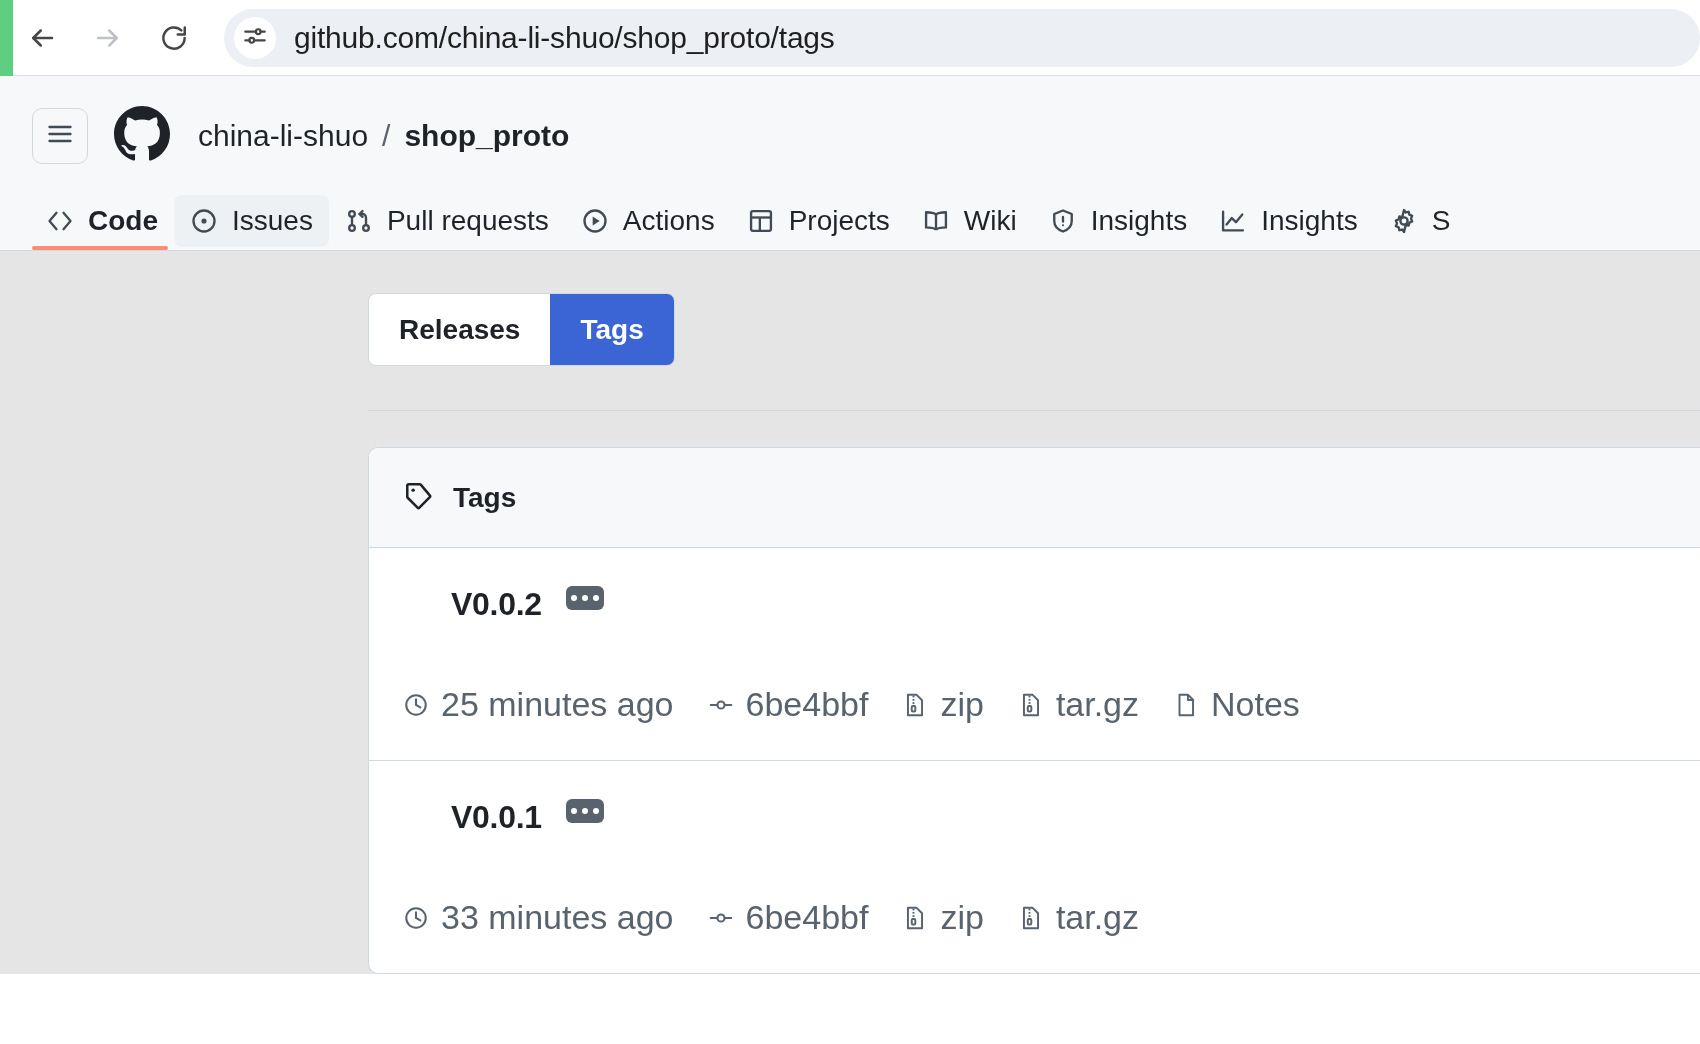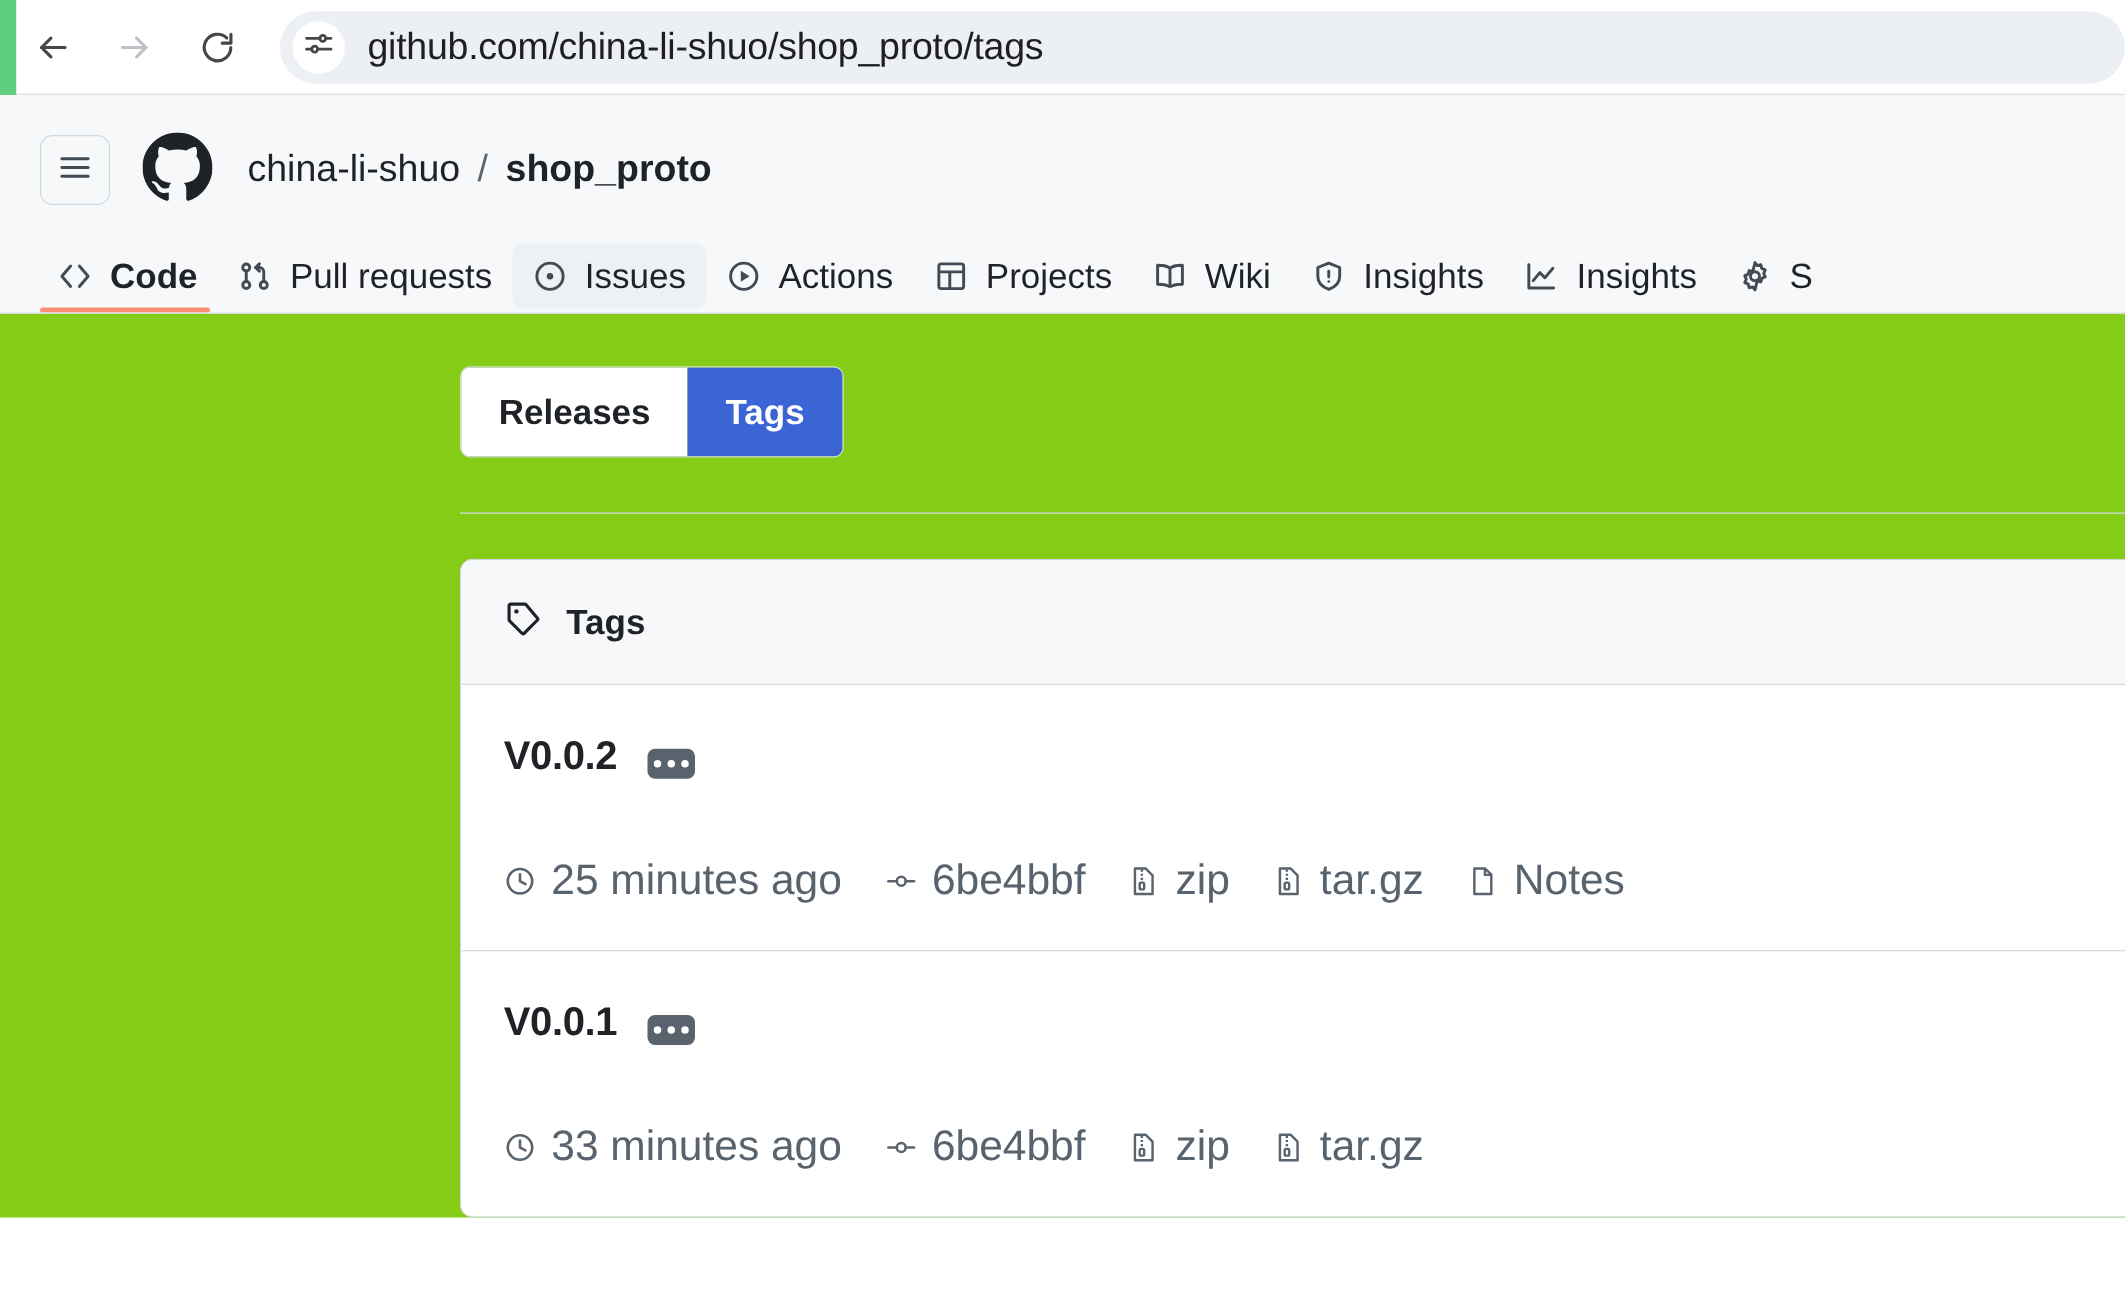--- a/index.html
+++ b/index.html
@@ -64,21 +64,21 @@
   }
   #url-text {
     margin-left: 18px;
     font-size: 30px;
     color: #1f1f1f;
     letter-spacing: -0.2px;
     white-space: nowrap;
   }
 
   
-  #gh-page { background: #84cc16; }
+  #gh-page { background: #e5e5e5; }
 
   #gh-header {
     background: #f6f8fa;
     padding-top: 28px;
     position: relative;
   }
 
   #repo-row {
     display: flex;
     align-items: center;
@@ -210,21 +210,22 @@
   }
 
   .tag-row {
     padding: 38px 34px 36px 34px;
     border-bottom: 1px solid #d1d9e0;
   }
   .tag-row:last-child { border-bottom: none; }
 
   .tag-title-line {
     display: flex;
-    align-items: flex-end;
+    align-items: flex-start;
+    margin-left: 48px;
   }
   .tag-name {
     font-size: 32px;
     font-weight: bold;
     color: #1f2328;
     letter-spacing: -0.3px;
   }
   .kebab-btn {
     margin-left: 24px;
     width: 38px;
@@ -350,44 +351,44 @@
       <div class="nav-tab selected">
         <span class="tab-ico">
           <svg width="28" height="28" viewBox="0 0 24 24" fill="none" stroke="#424a53" stroke-width="2" stroke-linecap="round" stroke-linejoin="round">
             <polyline points="9,5 3,12 9,19"></polyline>
               <polyline points="15,5 21,12 15,19"></polyline>
           </svg>
         </span>
         <span>Code</span>
       </div>
 
+      <div class="nav-tab hovered">
+        <span class="tab-ico">
+          <svg width="28" height="28" viewBox="0 0 24 24" fill="none" stroke="#424a53" stroke-width="2">
+            <circle cx="12" cy="12" r="9"></circle>
+              <circle cx="12" cy="12" r="2.2" fill="#424a53" stroke="none"></circle>
+          </svg>
+        </span>
+        <span>Issues</span>
+      </div>
+
       <div class="nav-tab">
         <span class="tab-ico">
           <svg width="28" height="28" viewBox="0 0 24 24" fill="none" stroke="#424a53" stroke-width="2" stroke-linecap="round">
             <circle cx="6" cy="6" r="2.4"></circle>
               <circle cx="6" cy="18" r="2.4"></circle>
               <circle cx="18" cy="18" r="2.4"></circle>
             <line x1="6" y1="8.4" x2="6" y2="15.6"></line>
             <path d="M18 15.6V9a3 3 0 0 0-3-3h-2"></path>
             <polyline points="15,3.5 12.4,6 15,8.5"></polyline>
           </svg>
         </span>
         <span>Pull requests</span>
       </div>
 
-      <div class="nav-tab hovered">
-        <span class="tab-ico">
-          <svg width="28" height="28" viewBox="0 0 24 24" fill="none" stroke="#424a53" stroke-width="2">
-            <circle cx="12" cy="12" r="9"></circle>
-              <circle cx="12" cy="12" r="2.2" fill="#424a53" stroke="none"></circle>
-          </svg>
-        </span>
-        <span>Issues</span>
-      </div>
-
       <div class="nav-tab">
         <span class="tab-ico">
           <svg width="28" height="28" viewBox="0 0 24 24" fill="none" stroke="#424a53" stroke-width="2">
             <circle cx="12" cy="12" r="9"></circle>
             <polygon points="10,8.2 16,12 10,15.8" fill="#424a53" stroke="none"></polygon>
           </svg>
         </span>
         <span>Actions</span>
       </div>
 

